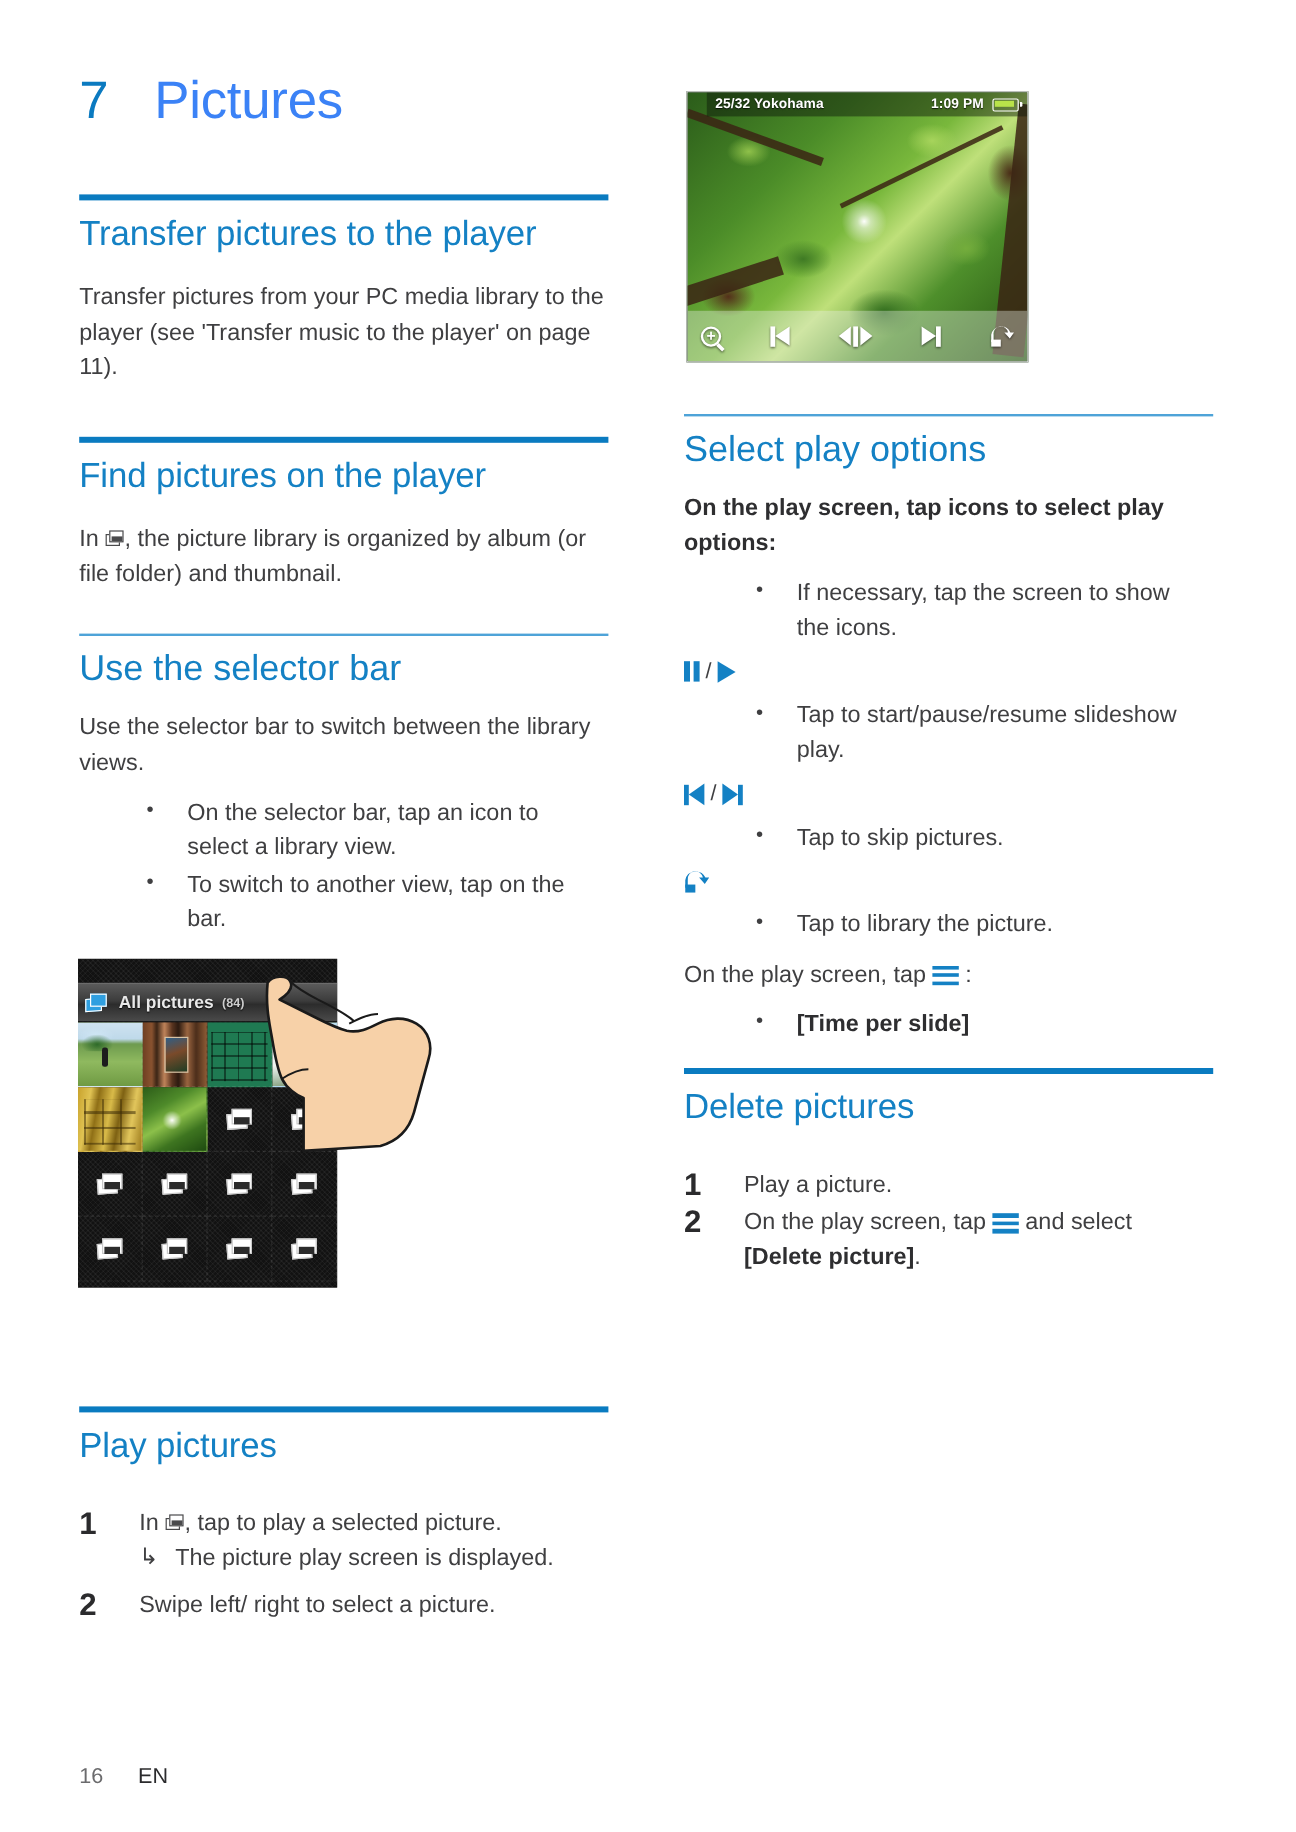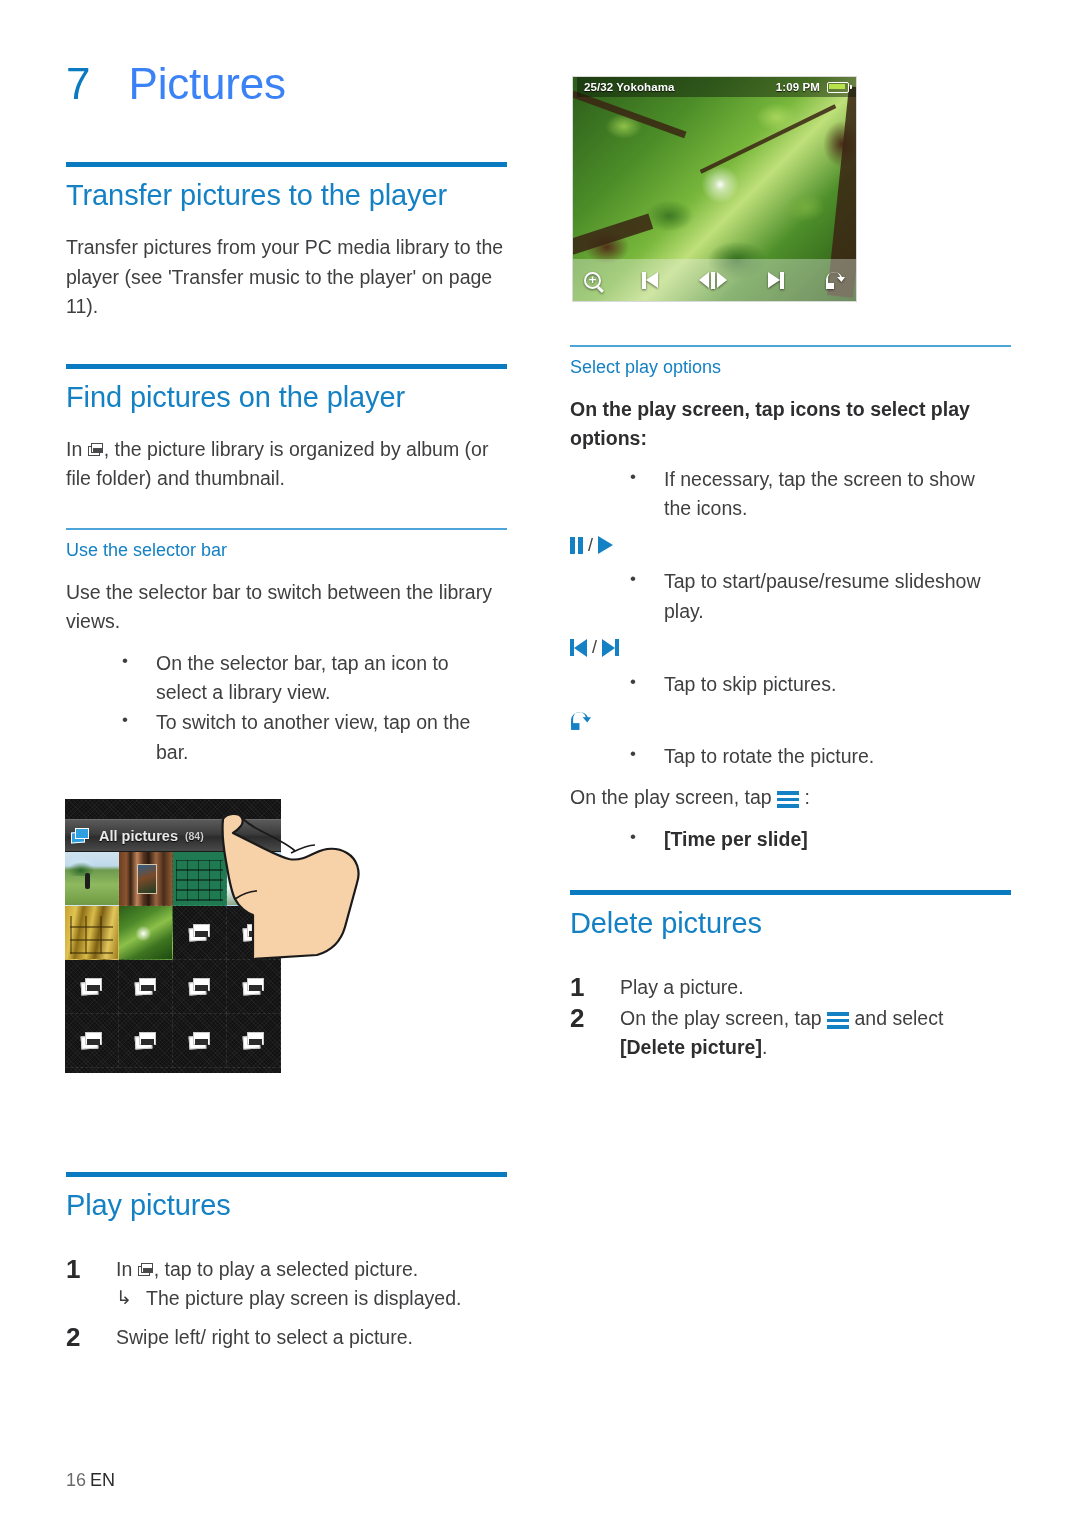--- a/index.html
+++ b/index.html
@@ -76,21 +76,21 @@
   
   h2.h-major {
     font-size: 29px;
     font-weight: 400;
     color: #1481c4;
     line-height: 1.17;
     letter-spacing: -0.1px;
     margin-bottom: 20px;
   }
   h3.h-minor {
-    font-size: 18px;
+    font-size: 30px;
     font-weight: 400;
     color: #1481c4;
     line-height: 1.2;
     margin-bottom: 16px;
   }
   h4.h-bold {
     font-size: 19px;
     font-weight: bold;
     color: #3a3a3c;
     line-height: 1.3;
@@ -303,21 +303,21 @@
       radial-gradient(ellipse 24px 30px at 95% 30%, #4a2d18 0%, rgba(74,45,24,0) 78%),
       linear-gradient(135deg, #2b5c1a 0%, #4b8c28 28%, #79b83c 48%, #bfe07a 58%, #4e8f2b 74%, #24500f 100%);
   }
   .shot-play .branch {
     position: absolute;
     background: #3b2414;
     opacity: 0.85;
   }
   .shot-play .statusbar {
     position: absolute;
-    left: 4px; right: 0; top: 0;
+    left: 16px; right: 0; top: 0;
     height: 20px;
     background: rgba(10,20,8,0.45);
     display: flex;
     align-items: center;
     padding: 0 7px;
     color: #fff;
     font-size: 11.5px;
     font-weight: bold;
     letter-spacing: 0.1px;
   }
@@ -599,21 +599,21 @@
     pointer-events: none;
   }
 
   
   .footer {
     position: absolute;
     left: 66px;
     bottom: 36px;
     display: flex;
     align-items: baseline;
-    gap: 4px;
+    gap: 29px;
   }
   .footer .pg {
     font-size: 18px;
     color: #6b6b6d;
   }
   .footer .lang {
     font-size: 18px;
     color: #2b2b2d;
     font-weight: 500;
   }
@@ -851,21 +851,21 @@
       <li>Tap to skip pictures.</li>
     </ul>
 
     <div class="glyph-row">
       <svg width="21" height="19" viewBox="0 0 20 18">
         <path d="M3 14 L3 8 A6 6 0 0 1 15 6 L12 6 L16.5 11 L20 6 L17 6 A8.5 8.5 0 0 0 1 8 L1 14 Z" fill="#1481c4"></path>
         <rect x="1" y="11.5" width="8" height="6.5" fill="#1481c4"></rect>
       </svg>
     </div>
     <ul class="bullets indent-wide">
-      <li>Tap to rotate the picture.</li>
+      <li>Tap to library the picture.</li>
     </ul>
 
     <p class="body tight"><span>On the play screen, tap </span><span class="ico-menu"><i></i><i></i><i></i></span> <span>:</span></p>
 
     <ul class="bullets indent-wide">
       <li>
         <span class="bold-term">[Time per slide]</span>
       </li>
     </ul>
   </div>

